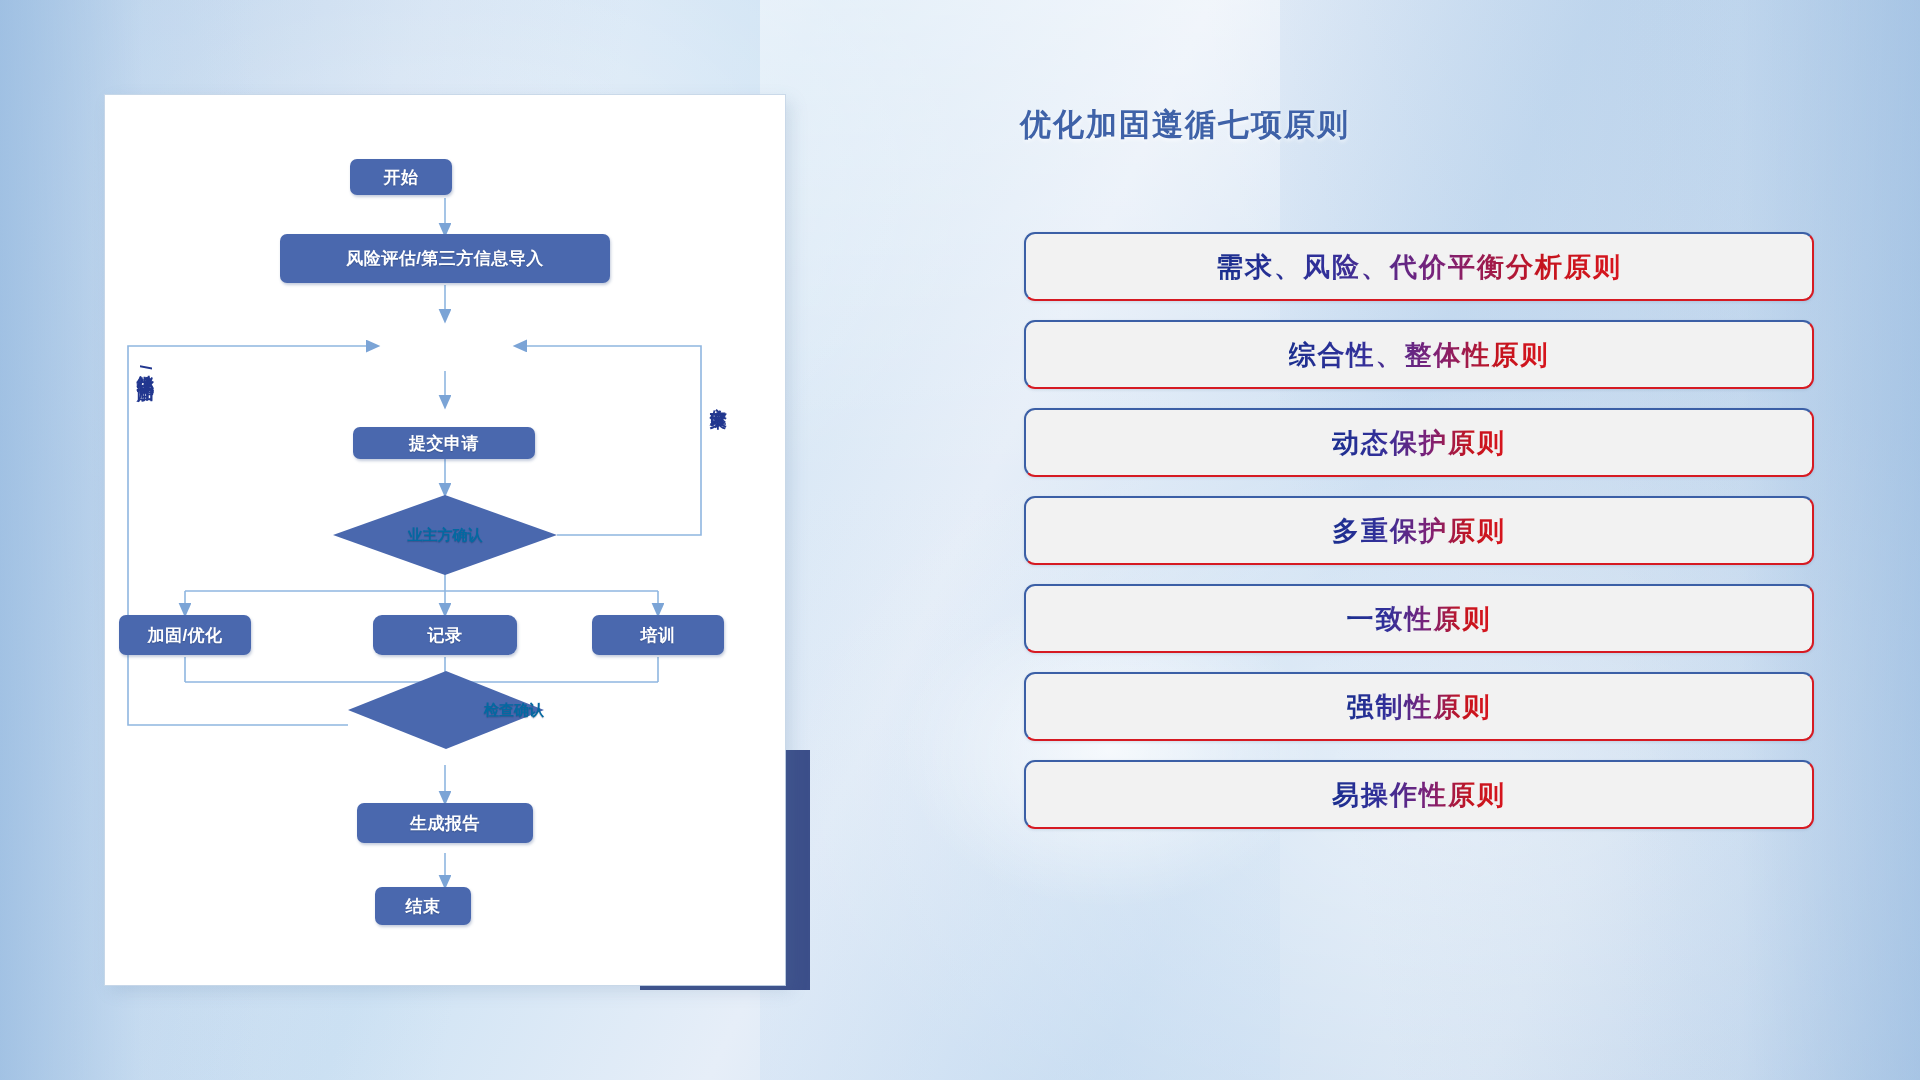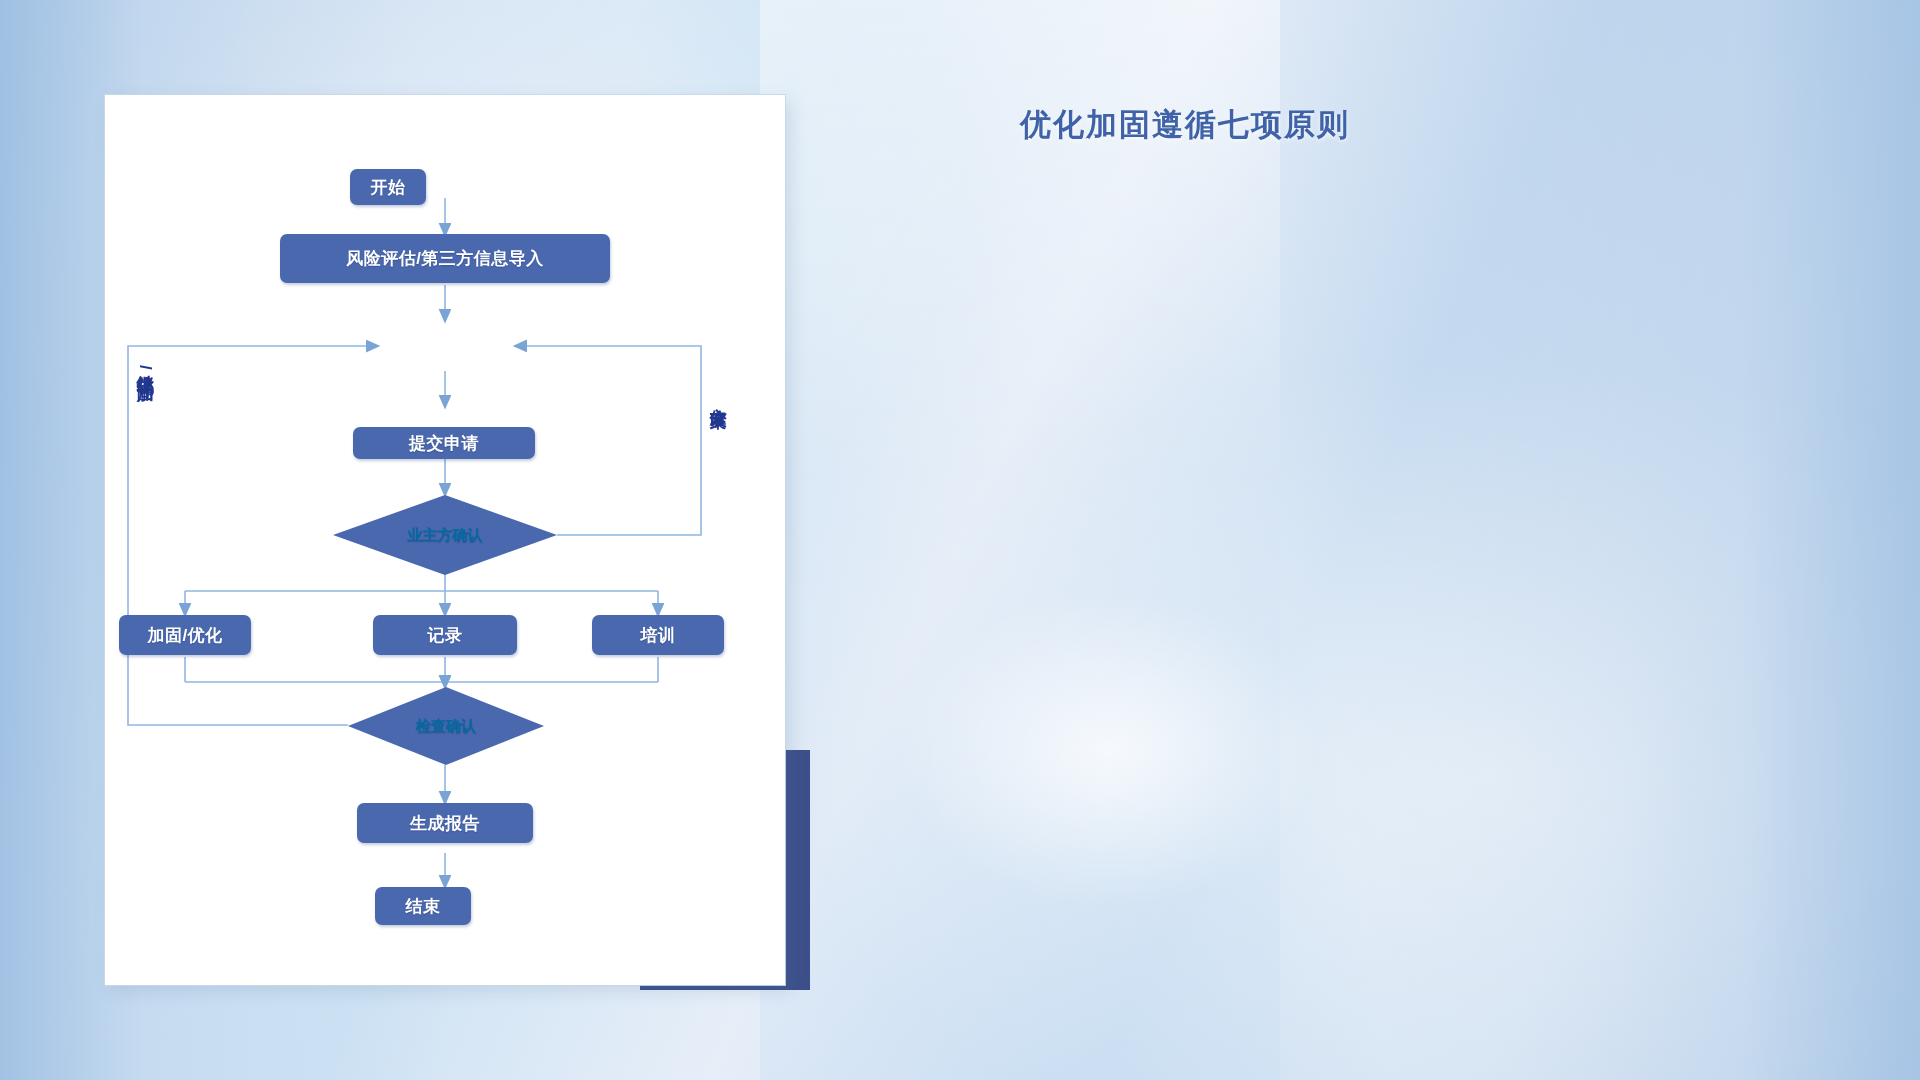--- a/index.html
+++ b/index.html
@@ -178,21 +178,21 @@
         <line x1="340" y1="562" x2="340" y2="592" marker-end="url(#arw)"></line>
 
         <line x1="340" y1="587" x2="340" y2="592" marker-end="url(#arw)"></line>
 
         <line x1="340" y1="670" x2="340" y2="708" marker-end="url(#arw)"></line>
 
         <line x1="340" y1="758" x2="340" y2="792" marker-end="url(#arw)"></line>
       </g>
     </svg>
 
-    <div class="node" style="left:245px; top:74px; width:76px; height:36px;">
+    <div class="node" style="left:245px; top:64px; width:102px; height:36px;">
       <span>开始</span>
     </div>
 
     <div class="node" style="left:175px; top:139px; width:330px; height:49px;">
       <span>风险评估/第三方信息导入</span>
     </div>
 
 
     <div class="node" style="left:248px; top:332px; width:182px; height:32px;">
       <span>提交申请</span>
@@ -200,43 +200,68 @@
 
     <div class="diamond" style="left:228px; top:400px; width:224px; height:80px;">
       <div class="dshape"></div>
       <span class="dlabel">业主方确认</span>
     </div>
 
     <div class="node" style="left:14px; top:520px; width:132px; height:40px;">
       <span>加固/优化</span>
     </div>
 
-    <div class="node" style="left:268px; top:520px; width:144px; height:40px;">
+    <div class="node" style="left:268px; top:520px; width:144px; height:40px;border-radius:9px;">
       <span>记录</span>
     </div>
 
     <div class="node" style="left:487px; top:520px; width:132px; height:40px;">
       <span>培训</span>
     </div>
 
-    <div class="diamond" style="left:243px; top:592px; width:196px; height:78px;">
+    <div class="diamond" style="left:243px; top:576px; width:196px; height:78px;justify-content:flex-end;">
       <div class="dshape"></div>
       <span class="dlabel">检查确认</span>
     </div>
 
     <div class="node" style="left:252px; top:708px; width:176px; height:40px;">
       <span>生成报告</span>
     </div>
 
     <div class="node" style="left:270px; top:792px; width:96px; height:38px;">
       <span>结束</span>
     </div>
 
     <div class="vlabel slashy" style="left:31px; top:266px;">继续优化/加固</div>
 
     <div class="vlabel" style="left:604px; top:300px;">方案修改</div>
 
   </div>
 
   <div id="right-title">优化加固遵循七项原则</div>
 
+  <div id="cards">
+
+    <div class="card">
+      <span class="card-text">需求、风险、代价平衡分析原则</span>
+    </div>
+    <div class="card">
+      <span class="card-text">综合性、整体性原则</span>
+    </div>
+    <div class="card">
+      <span class="card-text">动态保护原则</span>
+    </div>
+    <div class="card">
+      <span class="card-text">多重保护原则</span>
+    </div>
+    <div class="card">
+      <span class="card-text">一致性原则</span>
+    </div>
+    <div class="card">
+      <span class="card-text">强制性原则</span>
+    </div>
+    <div class="card">
+      <span class="card-text">易操作性原则</span>
+    </div>
+
+  </div>
 
 </div>
 
 </body></html>

